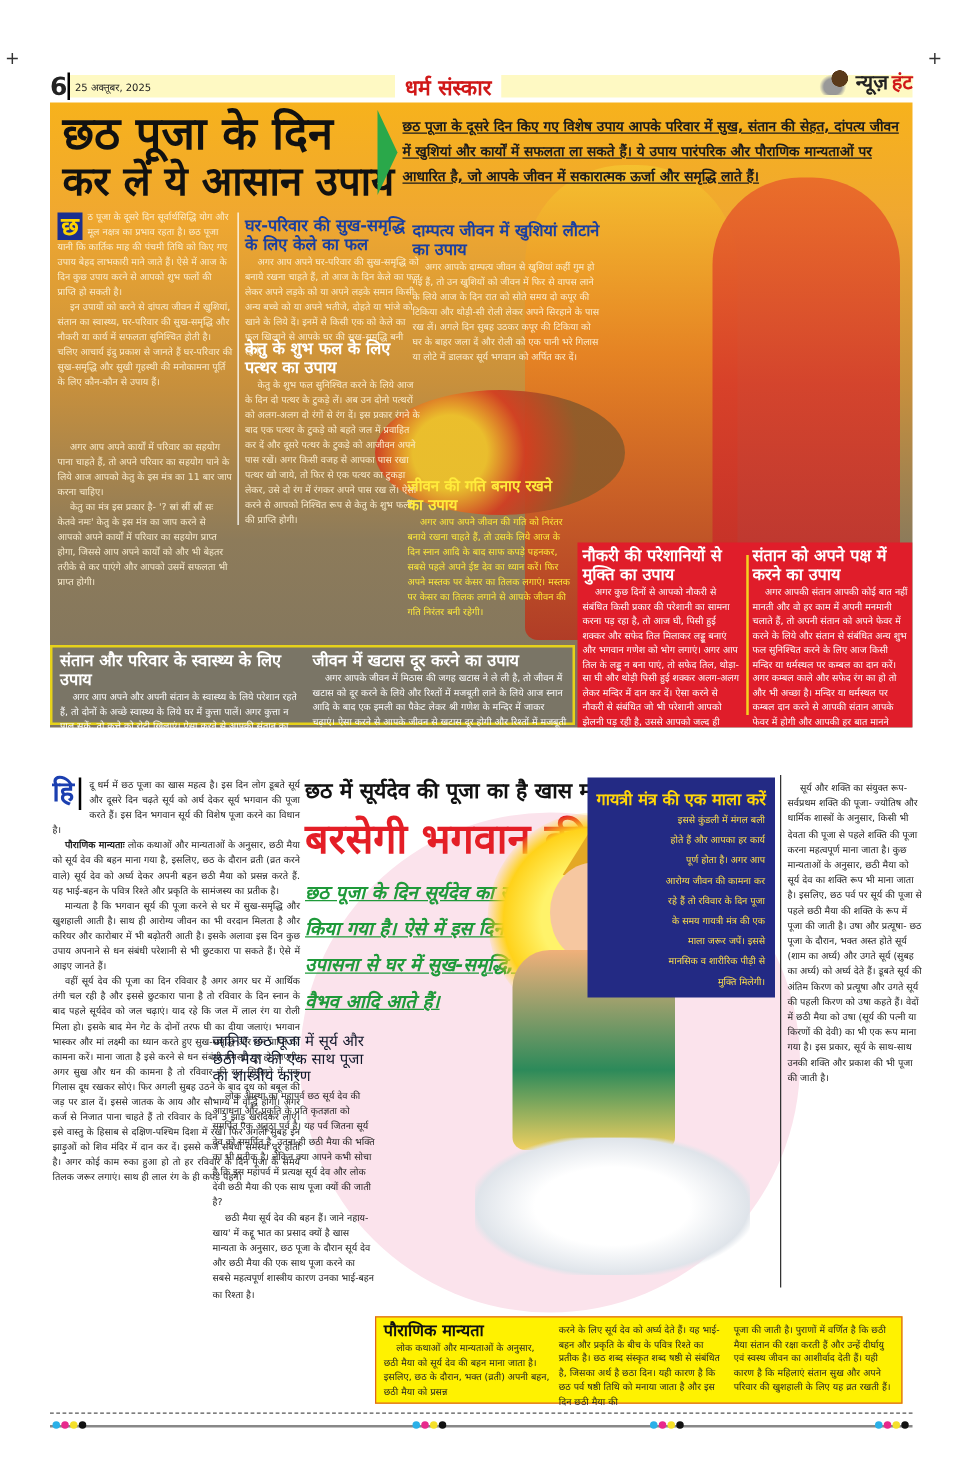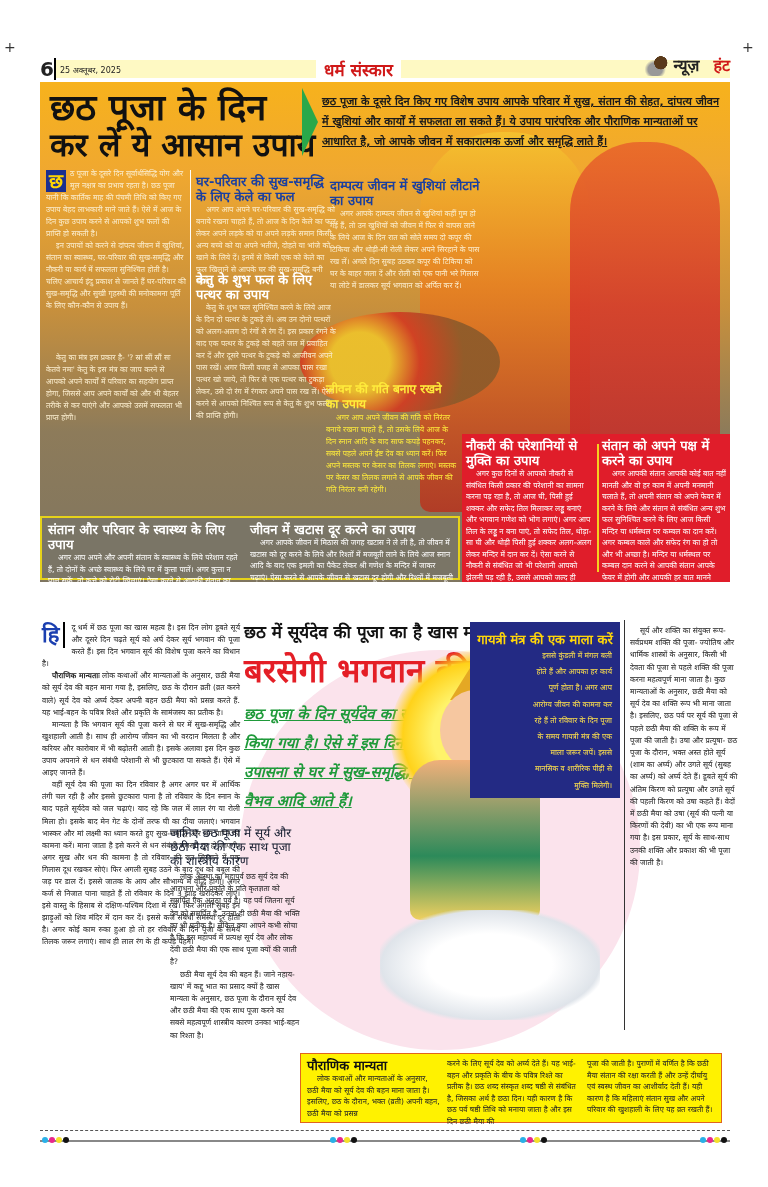--- a/index.html
+++ b/index.html
@@ -4,21 +4,21 @@
 <style>
 *{box-sizing:border-box;margin:0;padding:0}
 body{width:768px;height:1187px;background:#fff;font-family:"DejaVu Sans",sans-serif;position:relative;overflow:hidden;color:#222}
 .crop{position:absolute;font-size:14px;color:#333;line-height:1}
 .hdr{position:absolute;left:40px;top:58px;width:690px;height:22px;display:flex;align-items:center}
 .pgnum{font-weight:bold;font-size:20px;width:16px;border-right:2px solid #000;height:22px;line-height:22px}
 .band{background:#fef9c3;height:18px;display:flex;align-items:center}
 .date{font-size:8px;padding-left:4px;width:260px}
 .sec{color:#d01818;font-weight:bold;font-size:17px;padding:0 8px;white-space:nowrap}
 .brand{position:absolute;right:0;top:-4px;font-weight:bold;font-size:16px;display:flex;align-items:center}
-.brand .hunt{color:#d01818;margin-left:14px}
+.brand .hunt{color:#d01818;margin-left:3px}
 .bird{width:28px;height:22px;background:radial-gradient(circle at 60% 40%,#5a3a1a 30%,transparent 32%),radial-gradient(ellipse at 40% 70%,#999 30%,transparent 45%);margin-right:2px}
 .top{position:absolute;left:40px;top:82px;width:690px;height:500px;background:linear-gradient(180deg,#f7b21c 0%,#f0a830 18%,#c8903c 45%,#8d7b5a 70%,#7f7560 100%);overflow:hidden}
 .art1{position:absolute;right:10px;top:60px;width:150px;height:330px;border-radius:70px 70px 20px 20px;background:linear-gradient(180deg,#e8632a,#d6372a 50%,#c42a28);opacity:.85}
 .art2{position:absolute;right:140px;top:50px;width:170px;height:380px;border-radius:80px 80px 10px 10px;background:linear-gradient(180deg,#f5c430,#e98020 40%,#b8321d);opacity:.85}
 .art3{position:absolute;left:260px;top:230px;width:200px;height:100px;border-radius:50%;background:radial-gradient(circle at 30% 50%,#f0c42a 20%,#d33a20 40%,#8b5a2a 70%);opacity:.9}
 .headline{position:absolute;left:10px;top:6px;font-weight:bold;color:#111;font-size:36px;line-height:1.1}
 .headline .l2{font-size:32px}
 .arrow{position:absolute;left:262px;top:6px;width:0;height:0;border-top:34px solid transparent;border-bottom:34px solid transparent;border-left:16px solid #2aa84a}
 .intro{position:absolute;left:282px;top:10px;width:400px;font-size:11px;line-height:20px;font-weight:bold;text-decoration:underline;color:#1a1a1a}
 .col{position:absolute;font-size:7.5px;line-height:12px;color:#fbeecf}
@@ -99,20 +99,21 @@
   <div class="intro">छठ पूजा के दूसरे दिन किए गए विशेष उपाय आपके परिवार में सुख, संतान की सेहत, दांपत्य जीवन में खुशियां और कार्यों में सफलता ला सकते हैं। ये उपाय पारंपरिक और पौराणिक मान्यताओं पर आधारित है, जो आपके जीवन में सकारात्मक ऊर्जा और समृद्धि लाते हैं।</div>
 
   <div class="col" style="left:6px;top:86px;width:140px">
     <span class="dropcap">छ</span>
     <p style="text-indent:0">ठ पूजा के दूसरे दिन सूर्वार्थसिद्धि योग और मूल नक्षत्र का प्रभाव रहता है। छठ पूजा यानी कि कार्तिक माह की पंचमी तिथि को किए गए उपाय बेहद लाभकारी माने जाते हैं। ऐसे में आज के दिन कुछ उपाय करने से आपको शुभ फलों की प्राप्ति हो सकती है।</p>
     <p>इन उपायों को करने से दांपत्य जीवन में खुशियां, संतान का स्वास्थ्य, घर-परिवार की सुख-समृद्धि और नौकरी या कार्य में सफलता सुनिश्चित होती है। चलिए आचार्य इंदु प्रकाश से जानते हैं घर-परिवार की सुख-समृद्धि और सुखी गृहस्थी की मनोकामना पूर्ति के लिए कौन-कौन से उपाय हैं।</p>
   </div>
   <div class="vline" style="left:150px;top:88px;height:250px"></div>
 
   <div class="col" style="left:6px;top:270px;width:140px">
+    <p>अगर आप अपने कार्यों में परिवार का सहयोग पाना चाहते हैं, तो अपने परिवार का सहयोग पाने के लिये आज आपको केतु के इस मंत्र का 11 बार जाप करना चाहिए।</p>
     <p>केतु का मंत्र इस प्रकार है- '? स्रां स्रीं स्रौं सः केतवे नमः' केतु के इस मंत्र का जाप करने से आपको अपने कार्यों में परिवार का सहयोग प्राप्त होगा, जिससे आप अपने कार्यों को और भी बेहतर तरीके से कर पाएंगे और आपको उसमें सफलता भी प्राप्त होगी।</p>
   </div>
 
   <div class="col" style="left:156px;top:92px;width:140px">
     <div class="h3">घर-परिवार की सुख-समृद्धि के लिए केले का फल</div>
     <p>अगर आप अपने घर-परिवार की सुख-समृद्धि को बनाये रखना चाहते हैं, तो आज के दिन केले का फल लेकर अपने लड़के को या अपने लड़के समान किसी अन्य बच्चे को या अपने भतीजे, दोहते या भांजे को खाने के लिये दें। इनमें से किसी एक को केले का फल खिलाने से आपके घर की सुख-समृद्धि बनी रहेगी।</p>
   </div>
 
   <div class="col" style="left:156px;top:190px;width:140px">
     <div class="h3w" style="color:#fff">केतु के शुभ फल के लिए पत्थर का उपाय</div>

